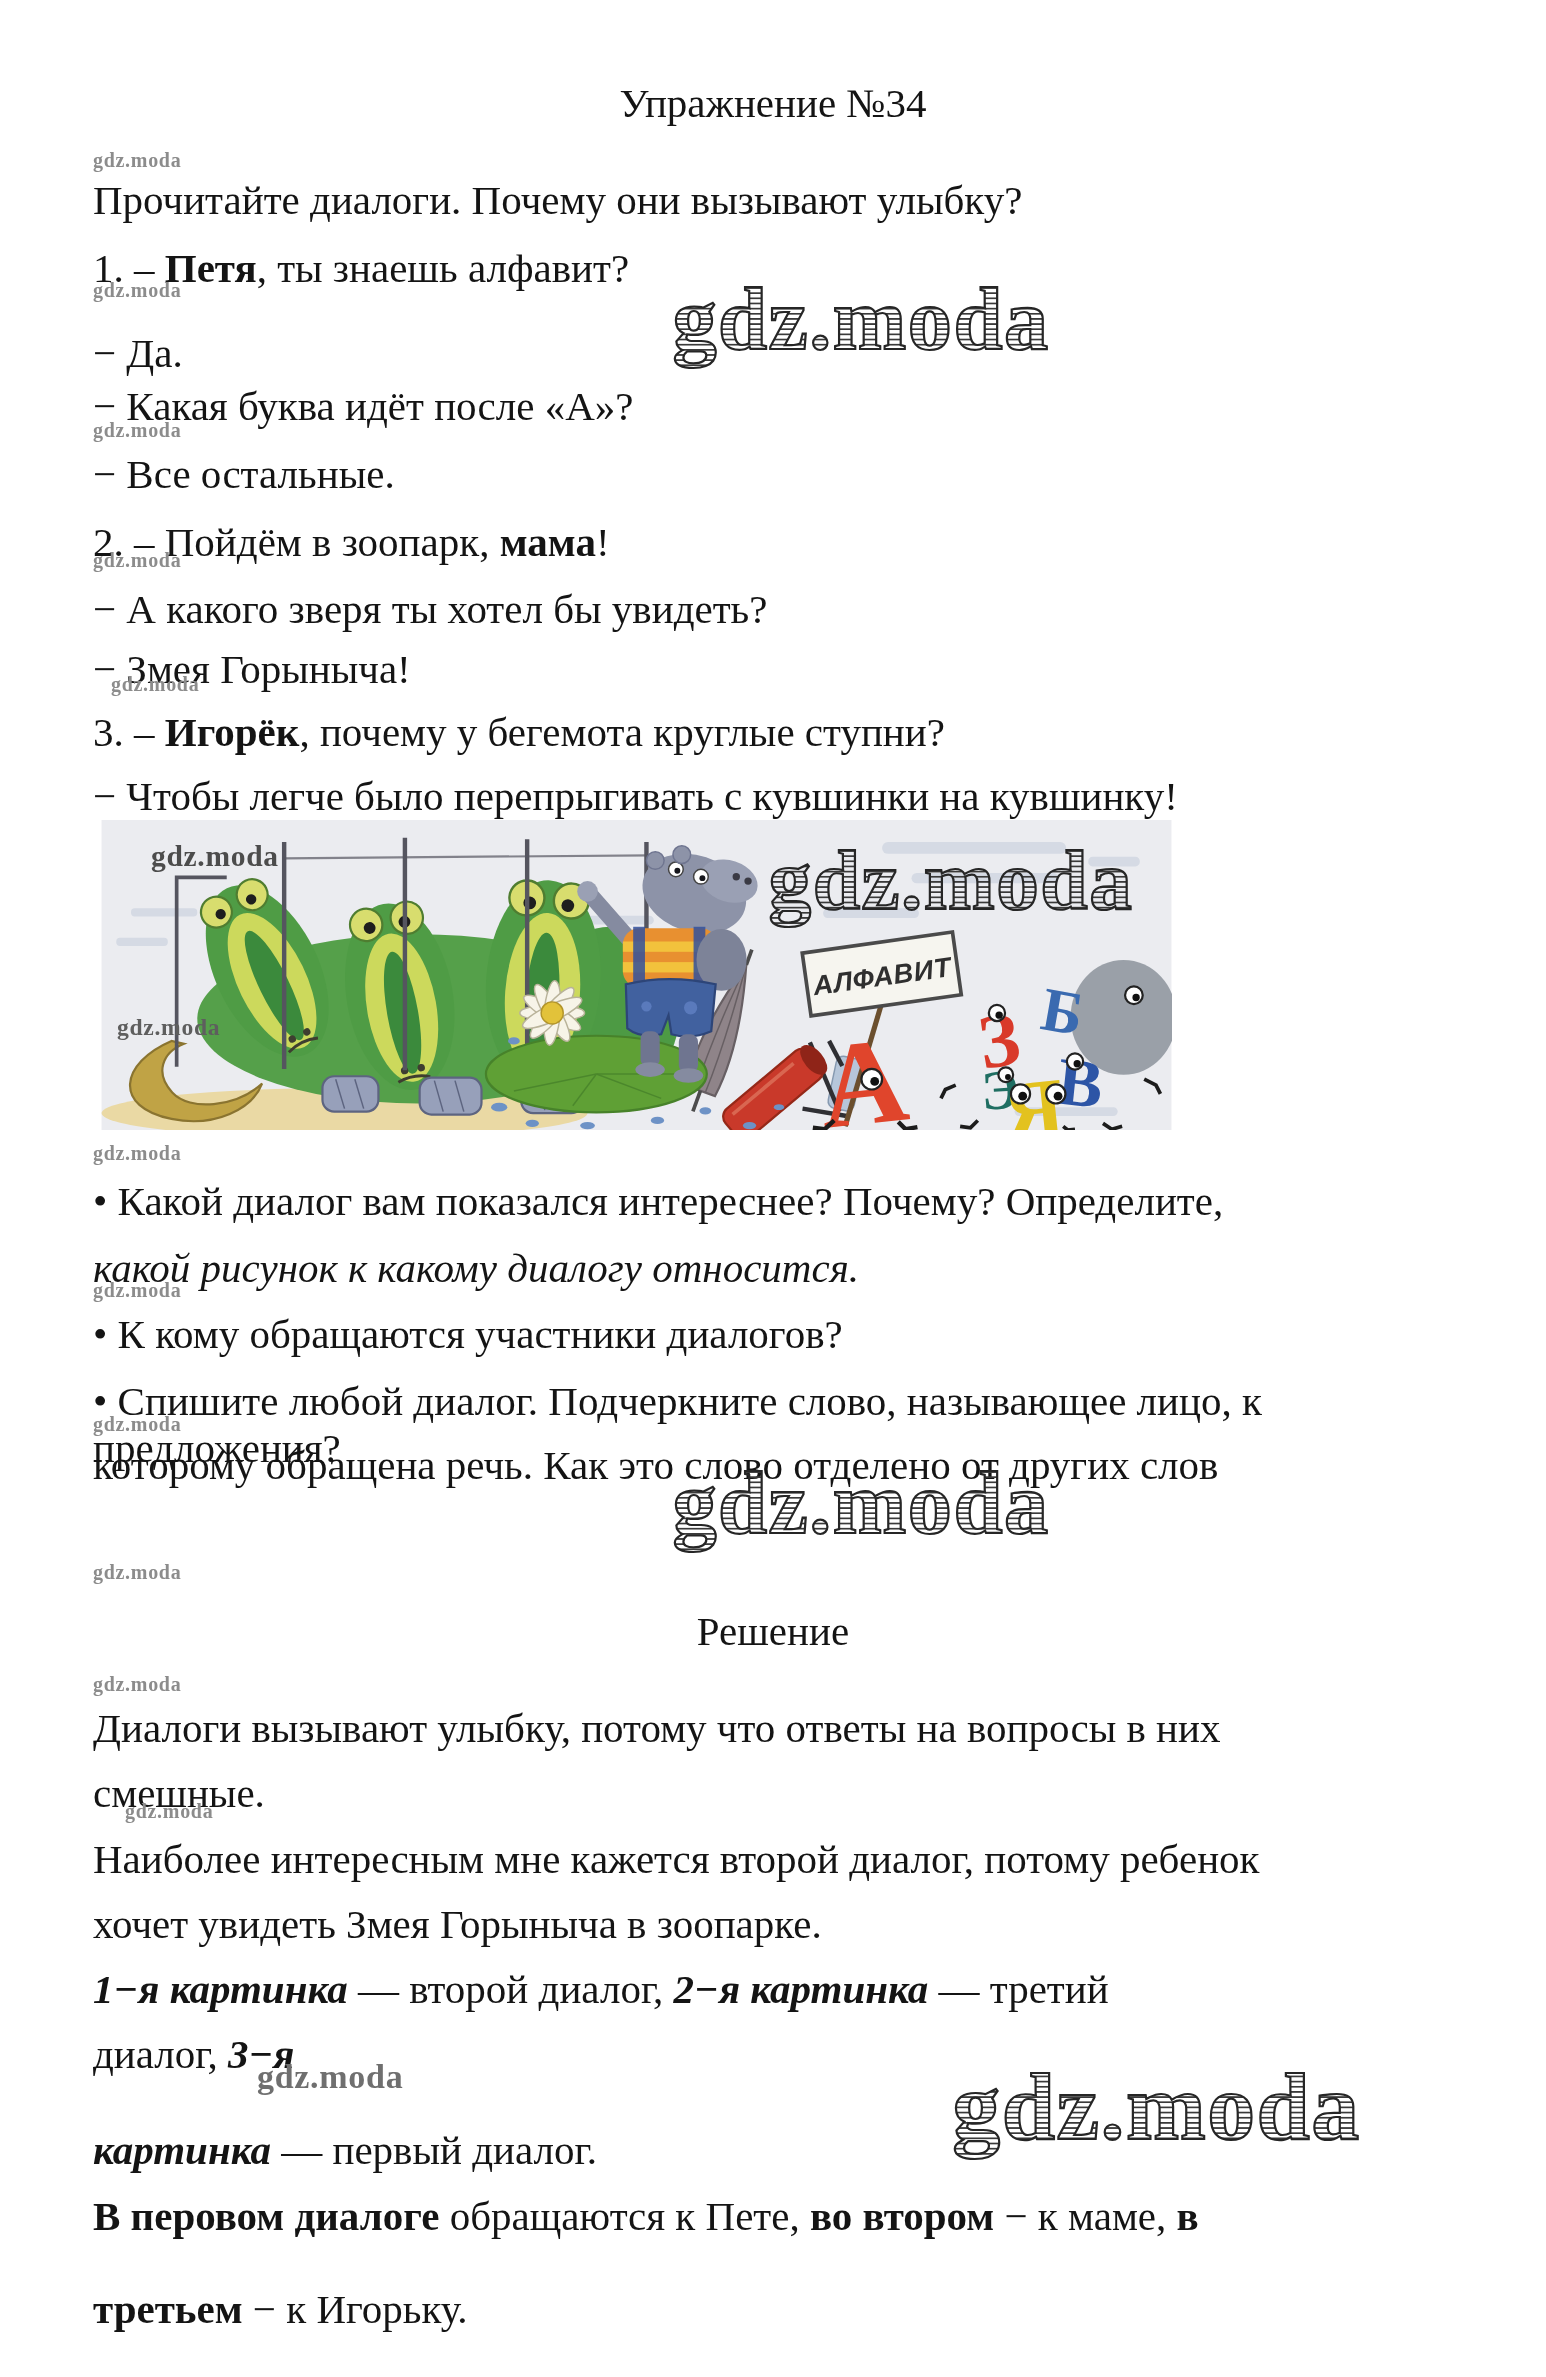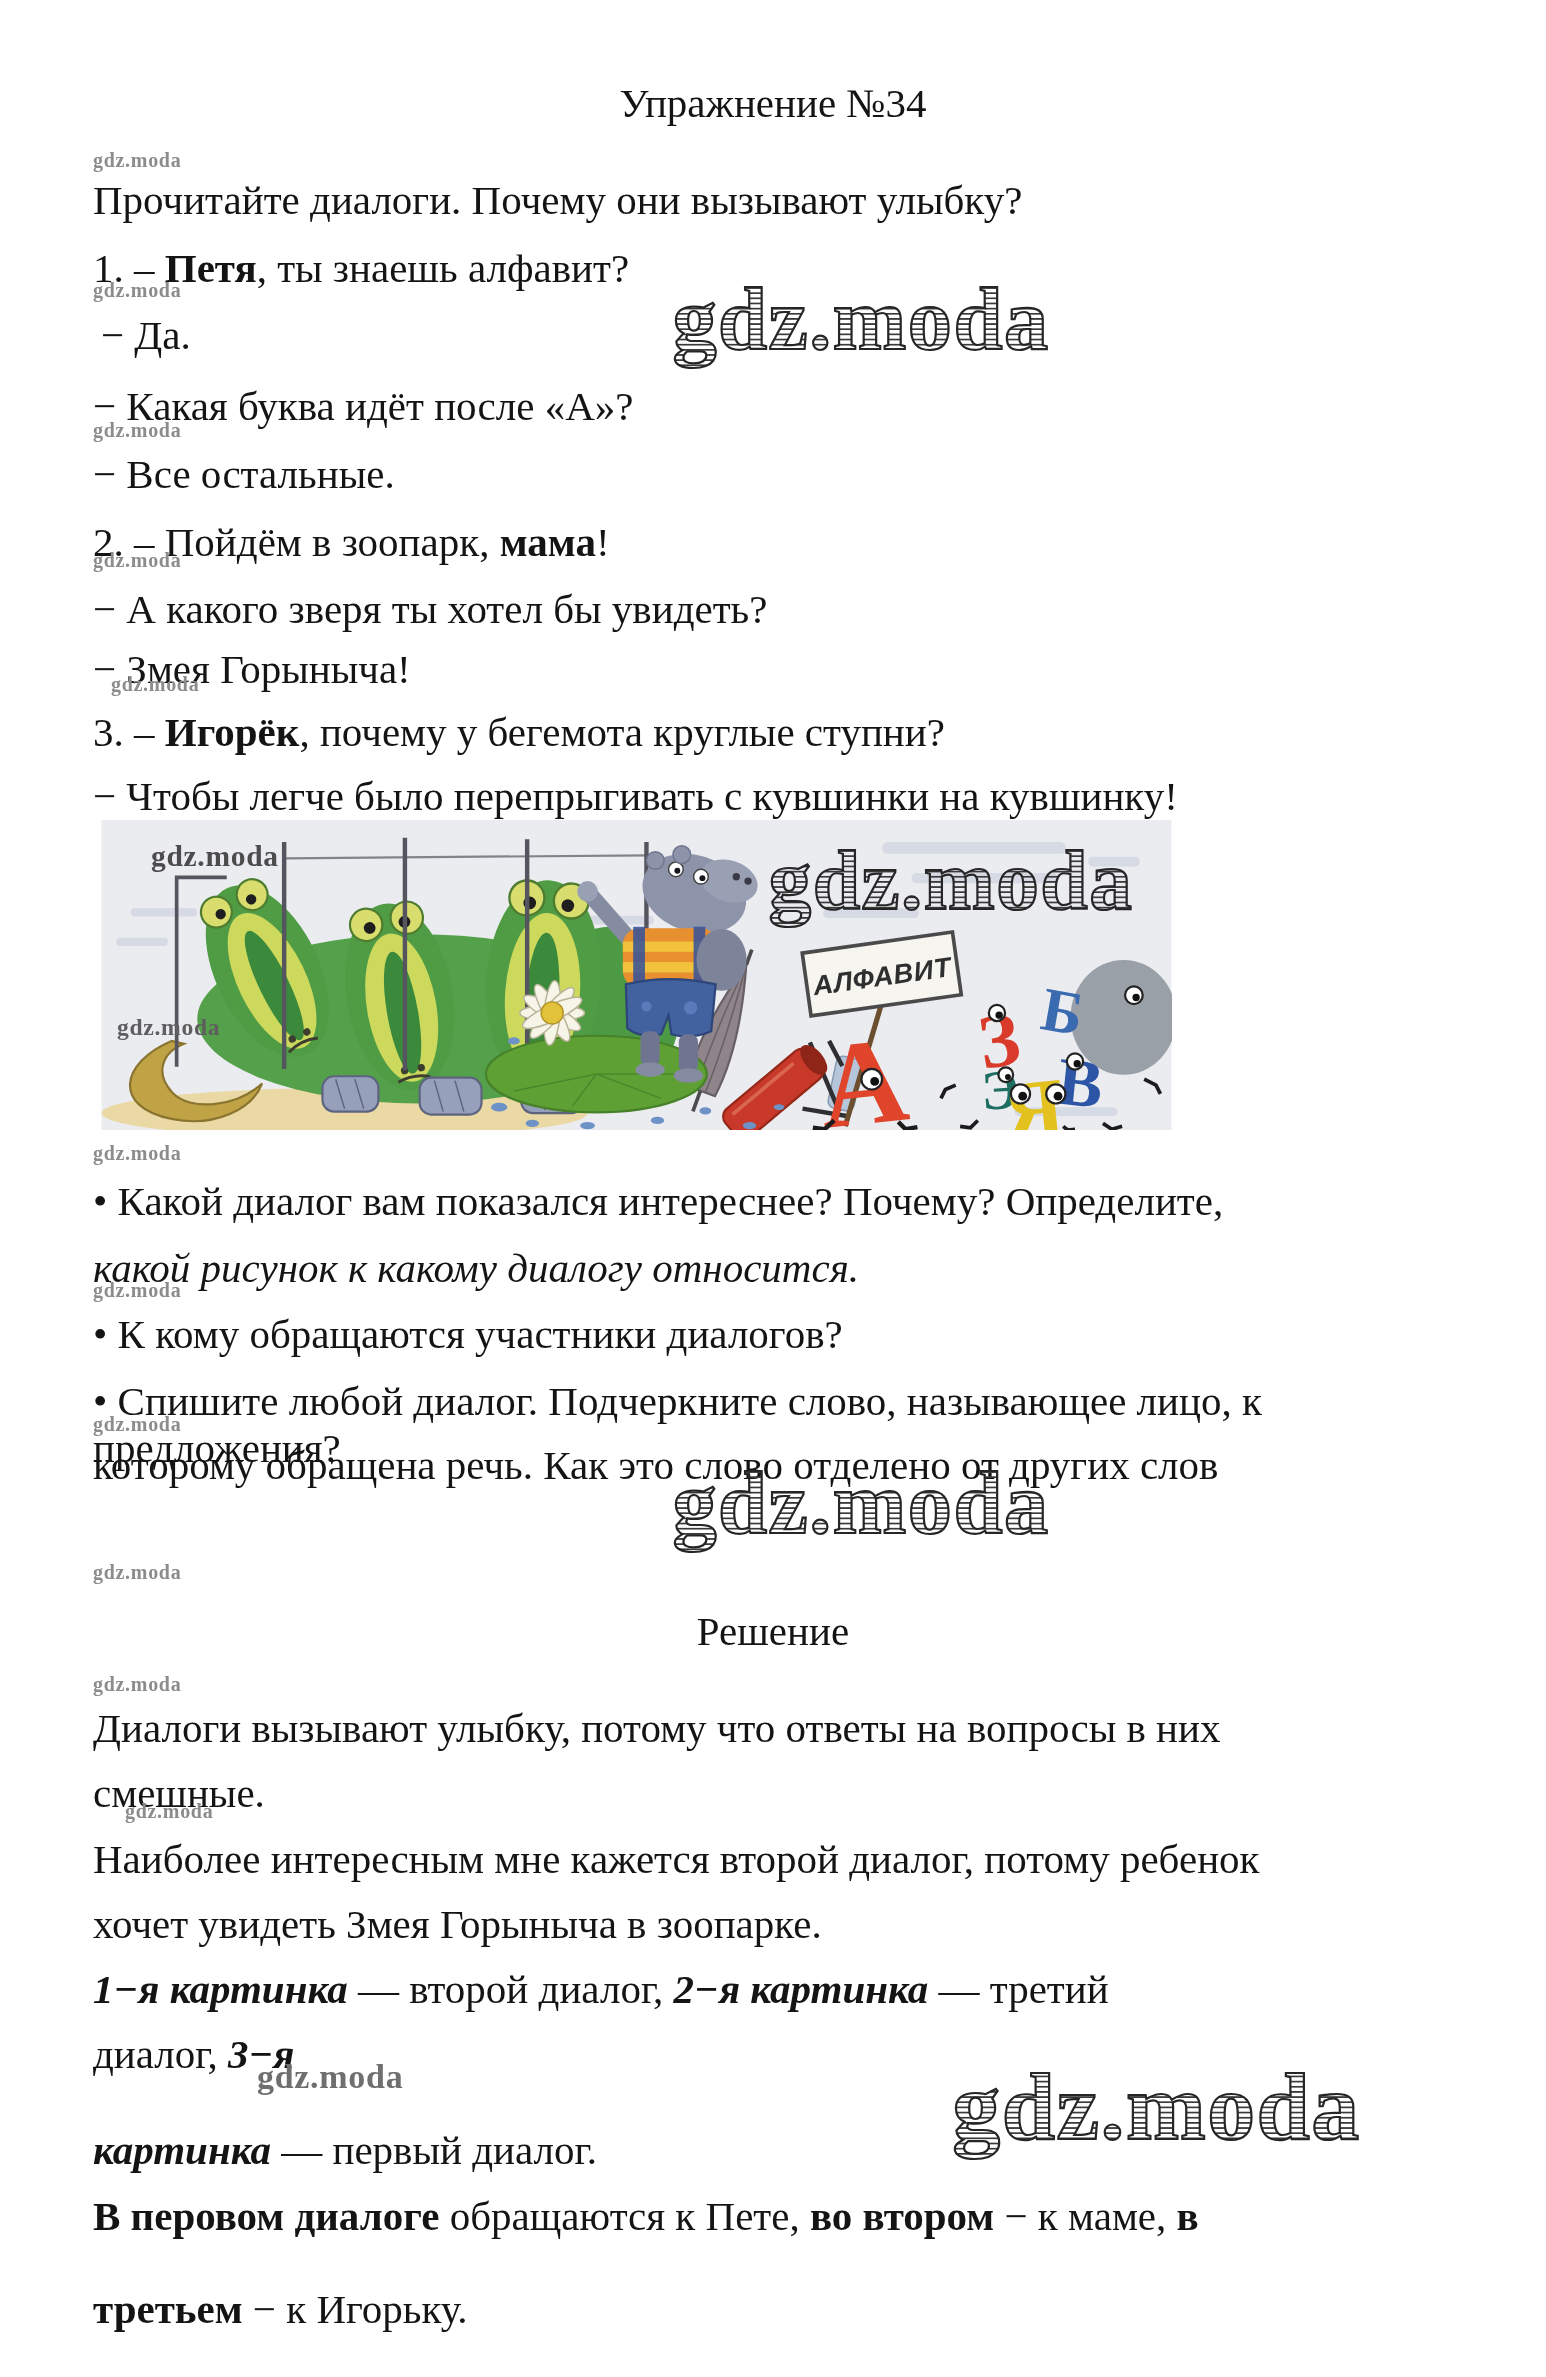--- a/index.html
+++ b/index.html
@@ -25,21 +25,21 @@
 </head>
 <body>
 
 <div class="page">
 
   <div class="line center" style="top:80px;">Упражнение №34</div>
 
   <div class="line" style="top:177px;">Прочитайте диалоги. Почему они вызывают улыбку?</div>
 
   <div class="line" style="top:245px;"><span>1. – </span><span class="b">Петя</span><span>, ты знаешь алфавит?</span></div>
-  <div class="line" style="top:312px;margin-left:8px;">− Да.</div>
+  <div class="line" style="top:330px;">− Да.</div>
   <div class="line" style="top:383px;">− Какая буква идёт после «А»?</div>
   <div class="line" style="top:451px;">− Все остальные.</div>
 
   <div class="line" style="top:519px;"><span>2. – Пойдём в зоопарк, </span><span class="b">мама</span><span>!</span></div>
   <div class="line" style="top:586px;">− А какого зверя ты хотел бы увидеть?</div>
   <div class="line" style="top:646px;">− Змея Горыныча!</div>
 
   <div class="line" style="top:709px;"><span>3. – </span><span class="b">Игорёк</span><span>, почему у бегемота круглые ступни?</span></div>
   <div class="line" style="top:773px;">− Чтобы легче было перепрыгивать с кувшинки на кувшинку!</div>
 

